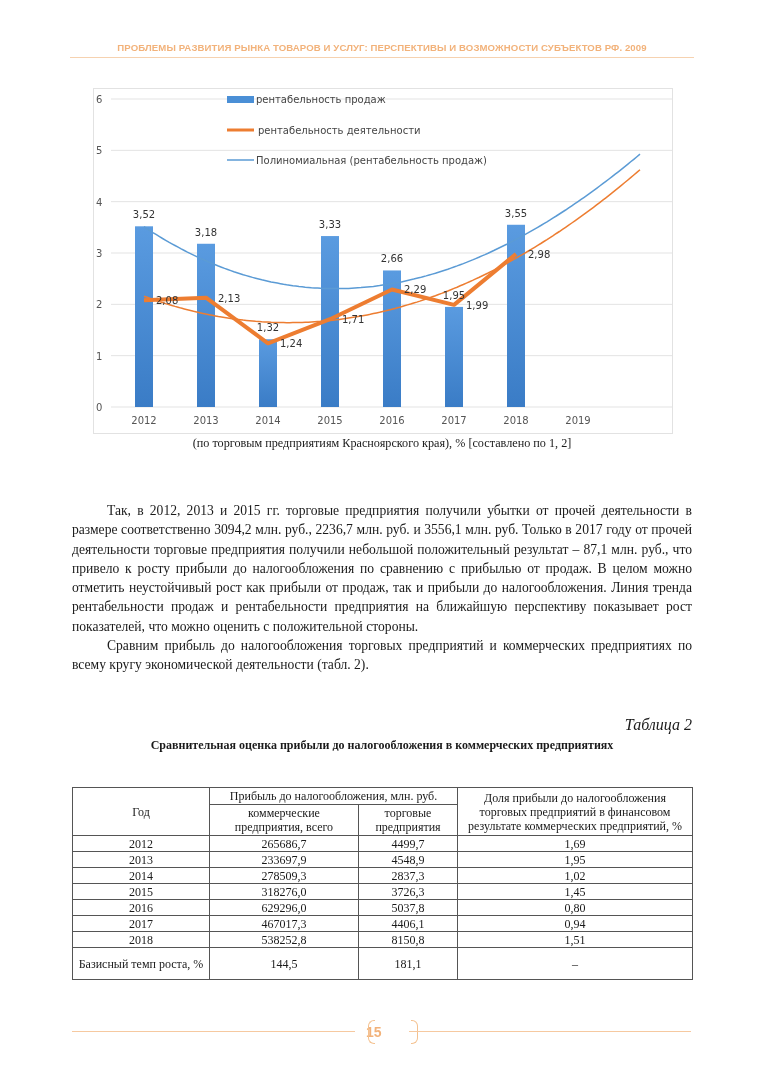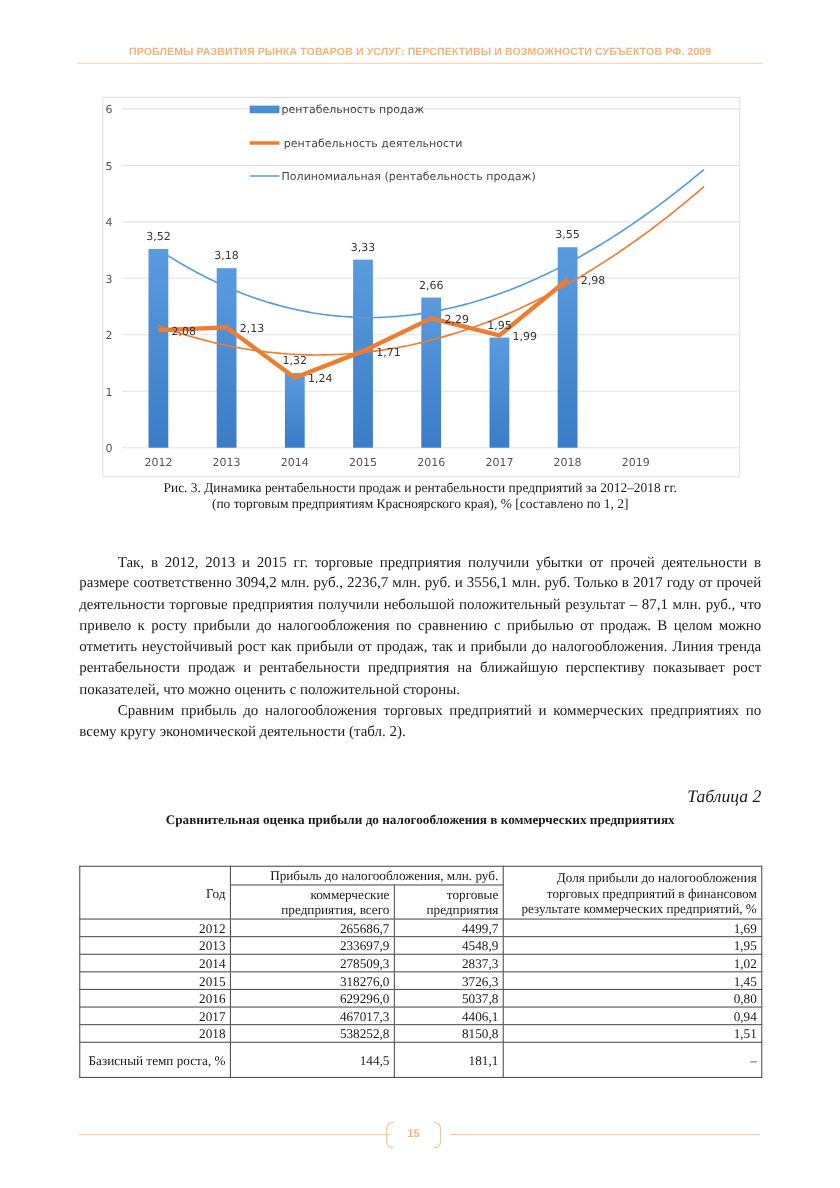--- a/index.html
+++ b/index.html
@@ -7,25 +7,25 @@
   .running-head { position:absolute; top:42px; left:70px; width:624px; text-align:center; font-family:Liberation Sans, sans-serif; font-weight:bold; font-size:9.6px; color:#f2b27a; letter-spacing:0.1px; }
   .head-rule { position:absolute; top:57px; left:70px; width:624px; height:0; border-top:1.5px solid #f6d2b0; }
   .chart-frame { position:absolute; left:93px; top:88px; width:578px; height:344px; border:1px solid #e2e2e2; }
   #chart { position:absolute; left:0; top:0; }
   .caption { position:absolute; top:436px; left:70px; width:624px; text-align:center; font-size:12.2px; line-height:15px; }
   .para { position:absolute; left:72px; width:620px; font-size:13.6px; line-height:19.3px; text-align:justify; }
   .para p { margin:0; text-indent:35px; }
   .tbl-label { position:absolute; top:716px; right:72px; font-style:italic; font-size:16px; }
   .tbl-title { position:absolute; top:738px; left:70px; width:624px; text-align:center; font-weight:bold; font-size:12px; line-height:15px; }
   table.data { position:absolute; top:787px; left:72px; width:621px; border-collapse:collapse; font-size:12px; }
-  table.data td, table.data th { border:1px solid #555; text-align:right; padding:0 4px; font-weight:normal; line-height:14px; }
+  table.data td, table.data th { border:1px solid #555; text-align:center; padding:0 4px; font-weight:normal; line-height:14px; }
   table.data td.num { height:15px; }
   .foot-rule-left { position:absolute; top:1031px; left:72px; width:283px; border-top:1px solid #f6c9a0; }
   .foot-rule-right { position:absolute; top:1031px; left:409px; width:282px; border-top:1px solid #f6c9a0; }
-  .page-num { position:absolute; top:1019px; left:349px; width:54px; height:26px; text-align:center; font-family:"Liberation Sans", sans-serif; font-weight:bold; font-size:10px; color:#f2b27a; line-height:26px; }
+  .page-num { position:absolute; top:1019px; left:366px; width:54px; height:26px; text-align:left; font-family:"Liberation Sans", sans-serif; font-weight:bold; font-size:14px; color:#f2b27a; line-height:26px; }
   .page-num:before, .page-num:after { content:""; position:absolute; top:1px; width:6px; height:22px; border:1.5px solid #f4c18f; }
   .page-num:before { left:2px; border-right:none; border-radius:6px 0 0 6px; }
   .page-num:after { right:2px; border-left:none; border-radius:0 6px 6px 0; }
   .legend-text { font-family:"DejaVu Sans", sans-serif; font-size:10px; fill:#444; }
   .axis-text { font-family:"DejaVu Sans", sans-serif; font-size:10px; fill:#555; }
   .label-text { font-family:"DejaVu Sans", sans-serif; font-size:10px; fill:#333; }
 </style>
 </head>
 <body>
 
@@ -105,21 +105,20 @@
   <defs>
         <linearGradient id="barGrad" x1="0" y1="0" x2="0" y2="1">
           <stop offset="0%" stop-color="#5a9be0"></stop>
           <stop offset="100%" stop-color="#3a7cc6"></stop>
         </linearGradient>
       </defs>
     </svg>
 </div>
 
 <div class="caption">
-  <div>Рис. 3. Динамика рентабельности продаж и рентабельности предприятий за 2012–2018 гг.</div>
   <div>(по торговым предприятиям Красноярского края), % [составлено по 1, 2]</div>
 </div>
 
 <div class="para" style="top:501px;">
   <p>Так, в 2012, 2013 и 2015 гг. торговые предприятия получили убытки от прочей деятельности в размере соответственно 3094,2 млн. руб., 2236,7 млн. руб. и 3556,1 млн. руб. Только в 2017 году от прочей деятельности торговые предприятия получили небольшой положительный результат – 87,1 млн. руб., что привело к росту прибыли до налогообложения по сравнению с прибылью от продаж. В целом можно отметить неустойчивый рост как прибыли от продаж, так и прибыли до налогообложения. Линия тренда рентабельности продаж и рентабельности предприятия на ближайшую перспективу показывает рост показателей, что можно оценить с положительной стороны.</p>
   <p>Сравним прибыль до налогообложения торговых предприятий и коммерческих предприятиях по всему кругу экономической деятельности (табл. 2).</p>
 </div>
 
 <div class="tbl-label">Таблица 2</div>
 <div class="tbl-title">

